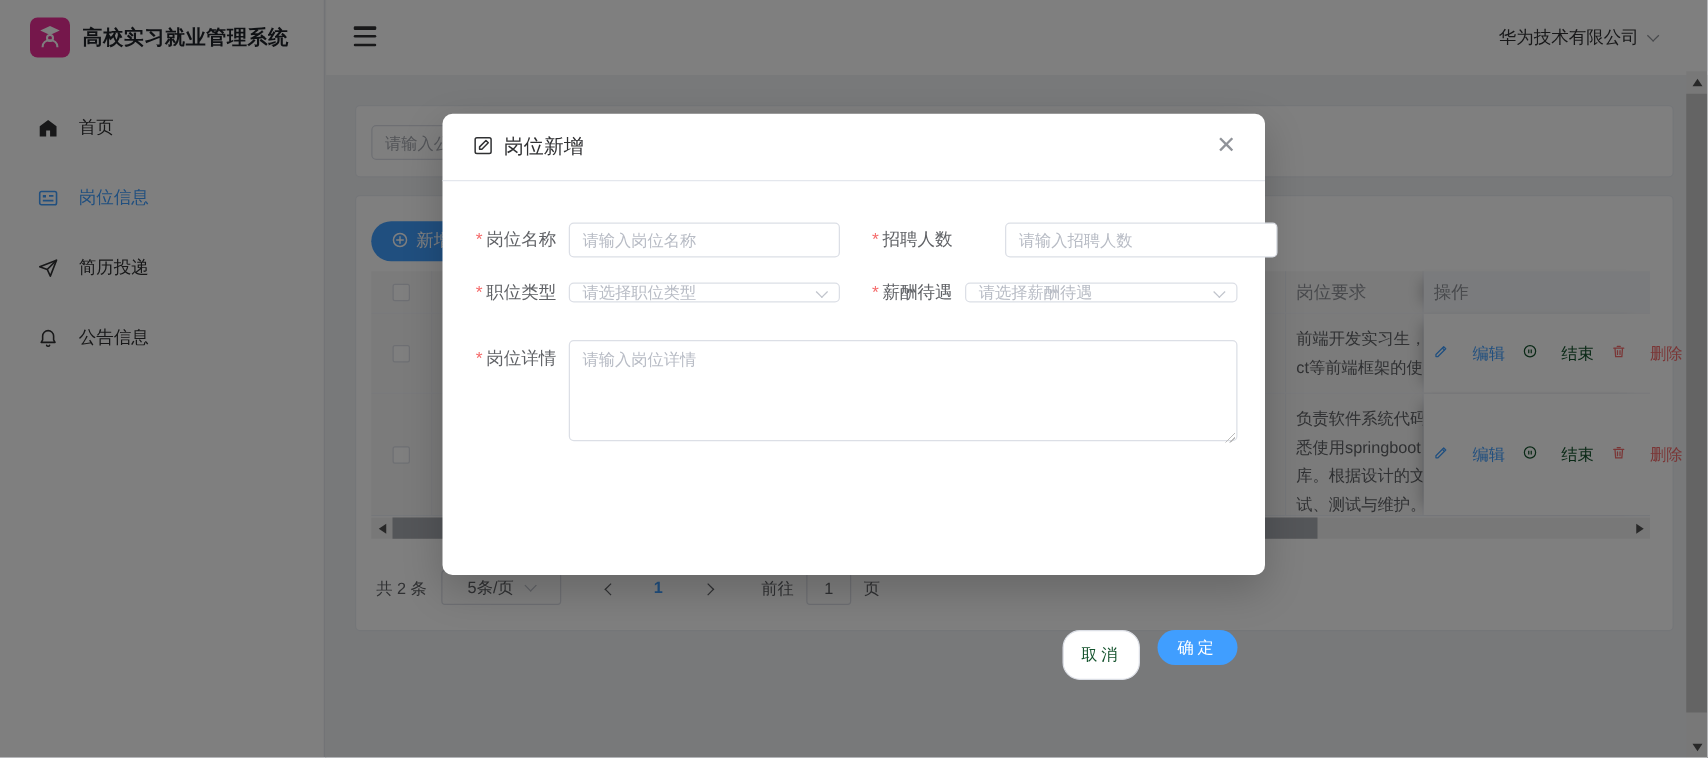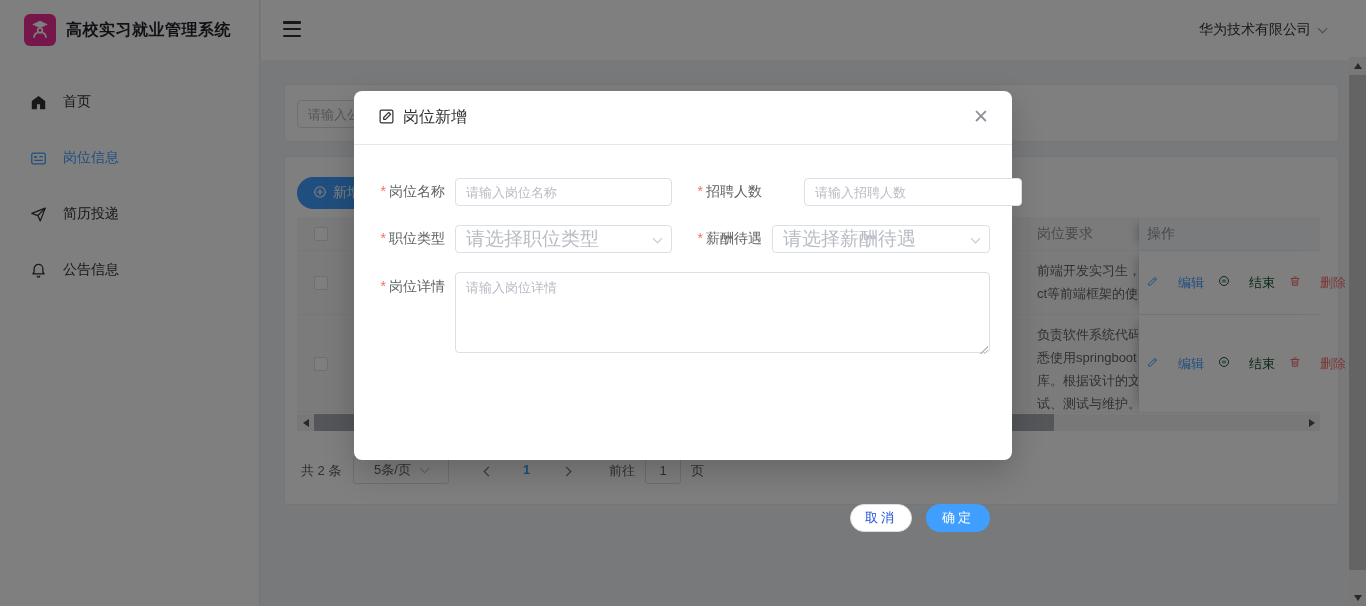--- a/index.html
+++ b/index.html
@@ -91,27 +91,27 @@
   .overlay { position:absolute; inset:0; background:rgba(0,0,0,0.5); z-index:100; }
   .dialog { position:absolute; left:354px; top:91px; width:658px; height:369px; background:#fff; border-radius:8px; box-shadow:0 12px 32px rgba(0,0,0,0.2); z-index:200; }
   .dlg-header { position:relative; height:54px; border-bottom:1px solid #e4e7ed; display:flex; align-items:center; padding-left:24px; }
   .dlg-title { margin-left:8px; font-size:16px; color:#303133; }
   .dlg-close { position:absolute; right:22px; top:17px; width:18px; height:18px; font-size:19px; line-height:17px; color:#909399; text-align:center; cursor:pointer; font-family:"DejaVu Sans",sans-serif; }
   .field { position:absolute; display:flex; align-items:center; }
   .f-label { font-size:14px; color:#606266; text-align:right; padding-right:10px; white-space:nowrap; }
   .req-star { color:#F56C6C; margin-right:3px; }
   .f-input { height:28px; border:1px solid #dcdfe6; border-radius:4px; padding:0 10px; font-size:13px; color:#303133; font-family:inherit; background:#fff; }
   .f-input::placeholder, .f-textarea::placeholder { color:#b8bcc5; }
-  .f-select { height:28px; border:1px solid #dcdfe6; border-radius:4px; padding:0 10px; font-size:19px; color:#b8bcc5; background:#fff; display:flex; align-items:center; justify-content:space-between; cursor:pointer; }
+  .f-select { height:16px; border:1px solid #dcdfe6; border-radius:4px; padding:0 10px; font-size:13px; color:#b8bcc5; background:#fff; display:flex; align-items:center; justify-content:space-between; cursor:pointer; }
   .f-select .chev { border-color:#c0c4cc; margin-top:-2px; }
   .f-textarea { width:535px; height:81px; border:1px solid #dcdfe6; border-radius:4px; padding:6px 10px; font-size:13px; color:#303133; font-family:inherit; resize:none; }
   .resize-grip { position:absolute; right:2px; bottom:2px; width:9px; height:9px; background:
       linear-gradient(135deg, transparent 0 55%, #bbb 55% 62%, transparent 62% 75%, #bbb 75% 82%, transparent 82%); pointer-events:none; }
   .dlg-footer { position:absolute; right:22px; top:413px; display:flex; gap:14px; }
-  .btn-cancel { height:28px; padding:0 14px; border:1px solid #dcdfe6; border-radius:14px; background:#fff; color:#1d4ed8; font-size:13px; letter-spacing:3px; cursor:pointer; font-family:inherit; }
+  .btn-cancel { height:40px; padding:0 14px; border:1px solid #dcdfe6; border-radius:14px; background:#fff; color:#14532d; font-size:13px; letter-spacing:3px; cursor:pointer; font-family:inherit; }
   .btn-ok { height:28px; padding:0 16px; border:none; border-radius:14px; background:#409EFF; color:#fff; font-size:13px; letter-spacing:3px; cursor:pointer; font-family:inherit; }
 </style>
 </head>
 <body>
 
 <div class="app">
 
   <aside class="sidebar">
     <div class="logo-row">
       <div class="logo-badge">

